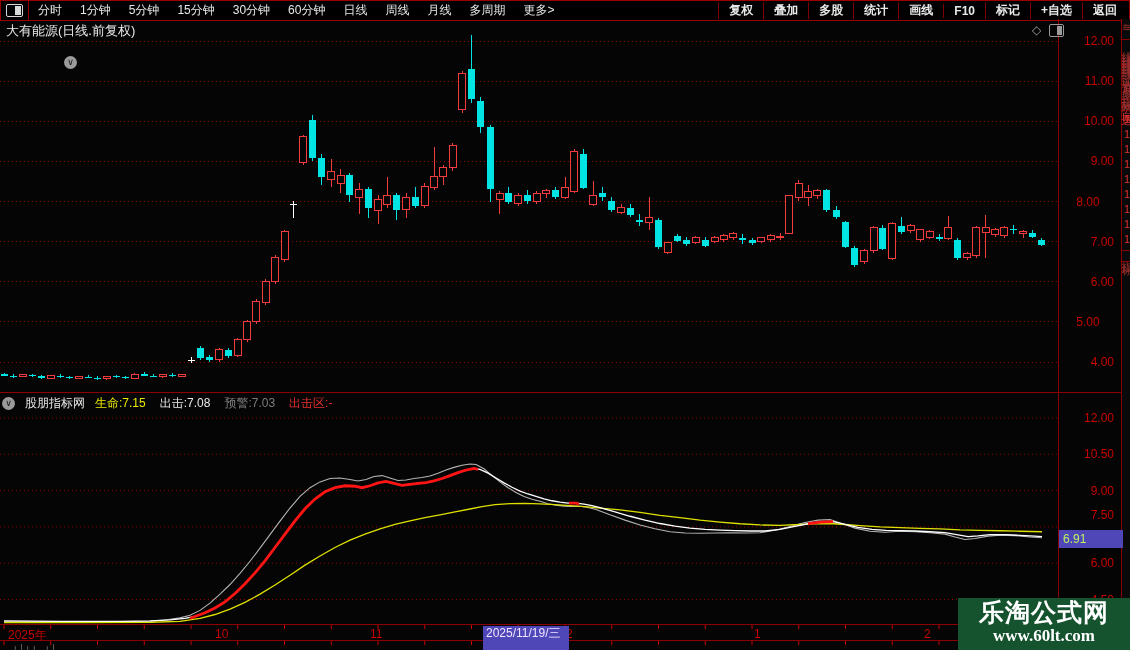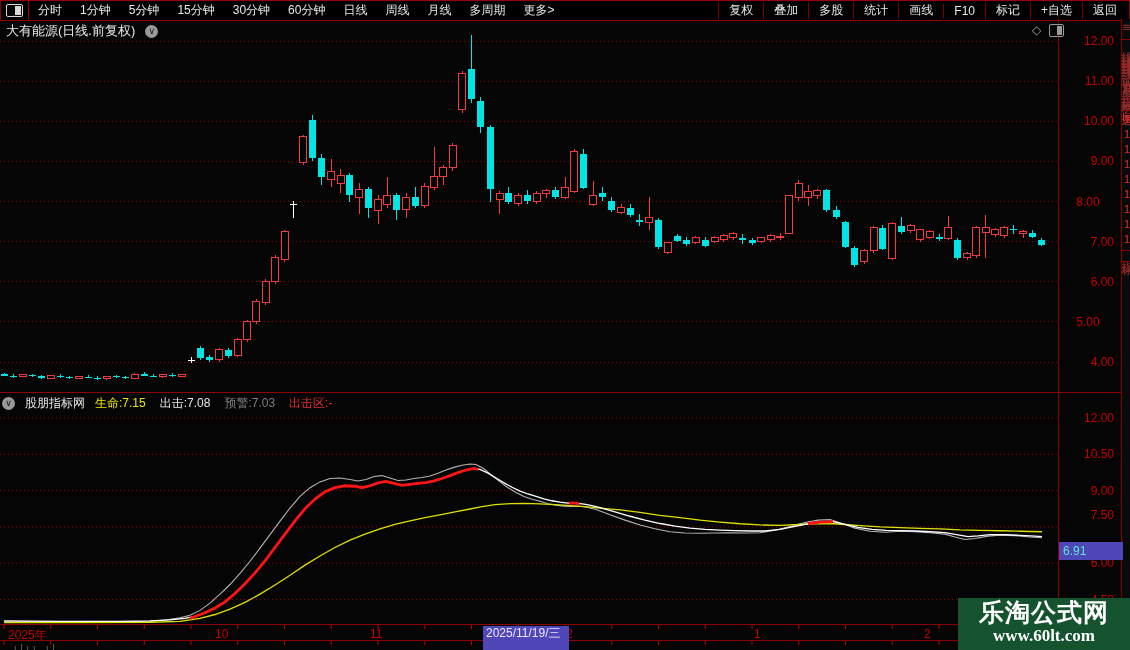--- a/index.html
+++ b/index.html
@@ -6,36 +6,36 @@
   #screen{position:relative;width:1130px;height:650px;background:#050505;overflow:hidden;
           font-family:"Liberation Sans",sans-serif;-webkit-font-smoothing:none;}
   .abs{position:absolute;}
   
   #toolbar{left:0;top:0;width:1128px;height:19px;border:1px solid #9b0000;background:#000;display:flex;align-items:center;}
   #win-icon{width:15px;height:11px;border:1px solid #d8d8d8;border-radius:2px;margin:0 5px;position:relative;}
   #win-icon .fill{position:absolute;right:1px;top:1px;bottom:1px;width:6px;background:#d8d8d8;}
   .tb-div{width:1px;height:19px;background:#9b0000;}
   .tab{color:#e8e8e8;font-size:12px;padding:8px 9px;white-space:nowrap;cursor:default;}
   .tab.active{color:#e5e5e5;}
-  #tb-right{position:absolute;right:2px;top:0;height:19px;display:flex;align-items:center;}
+  #tb-right{position:absolute;right:2px;top:0;height:19px;display:flex;align-items:center;font-weight:bold;}
   .tb-btn{color:#e8e8e8;font-size:12px;padding:0 10px;border-left:1px solid #7c0000;white-space:nowrap;}
   
   .redline{background:#8b0000;}
   .gridlabel{color:#c80000;font-size:12px;text-align:right;width:52px;}
-  #title-row{left:6px;top:22px;color:#e8e8e8;font-size:13px;display:flex;align-items:center;gap:10px;}
+  #title-row{left:6px;top:22px;color:#e8e8e8;font-size:13px;display:flex;align-items:center;gap:16px;flex-direction:column;}
   .chev-circle{width:13px;height:13px;border-radius:50%;background:#9a9a9a;color:#111;font-size:9px;line-height:13px;text-align:center;display:inline-block;}
   .dim-icon{color:#9a9a9a;font-size:12px;}
   #panel-toggle{width:13px;height:11px;border:1px solid #9a9a9a;border-radius:2px;position:relative;display:inline-block;}
   #panel-toggle .fill{position:absolute;right:1px;top:1px;bottom:1px;width:5px;background:#9a9a9a;}
   
   #ind-header{left:2px;top:395px;display:flex;align-items:center;gap:10px;font-size:12px;white-space:nowrap;}
   
   .tl-label{position:absolute;color:#c80000;font-size:12px;top:627px;}
   #date-box{position:absolute;top:626px;height:30px;background:#4f46b8;color:#efe6ff;font-size:12px;line-height:15px;padding:0 3px;}
-  #curval-box{position:absolute;left:1059px;width:60px;height:18px;background:#4f46b8;color:#5eead4;font-size:12px;line-height:18px;padding-left:4px;margin-top:12px;}
+  #curval-box{position:absolute;left:1059px;width:60px;height:18px;background:#4f46b8;color:#bef264;font-size:12px;line-height:18px;padding-left:4px;}
   
   #watermark{left:958px;top:598px;width:172px;height:52px;background:#14532d;z-index:30;text-align:center;}
   #wm1{color:#fff;font-size:25px;font-weight:bold;letter-spacing:1px;line-height:28px;}
   #wm2{color:#fff;font-size:17px;font-weight:bold;font-family:"Liberation Serif",serif;line-height:20px;}
   
   #right-strip{left:1121px;top:19px;width:9px;height:631px;background:#0a0a0a;border-left:1px solid #8b0000;overflow:hidden;z-index:5;}
   .strip-sec{writing-mode:vertical-rl;text-orientation:upright;font-size:11px;line-height:9px;letter-spacing:3px;color:#a03030;border-bottom:1px solid #8b0000;padding:2px 0;white-space:pre;}
   .strip-sec.bright{color:#e03030;}
   svg{position:absolute;left:0;}
 </style>

